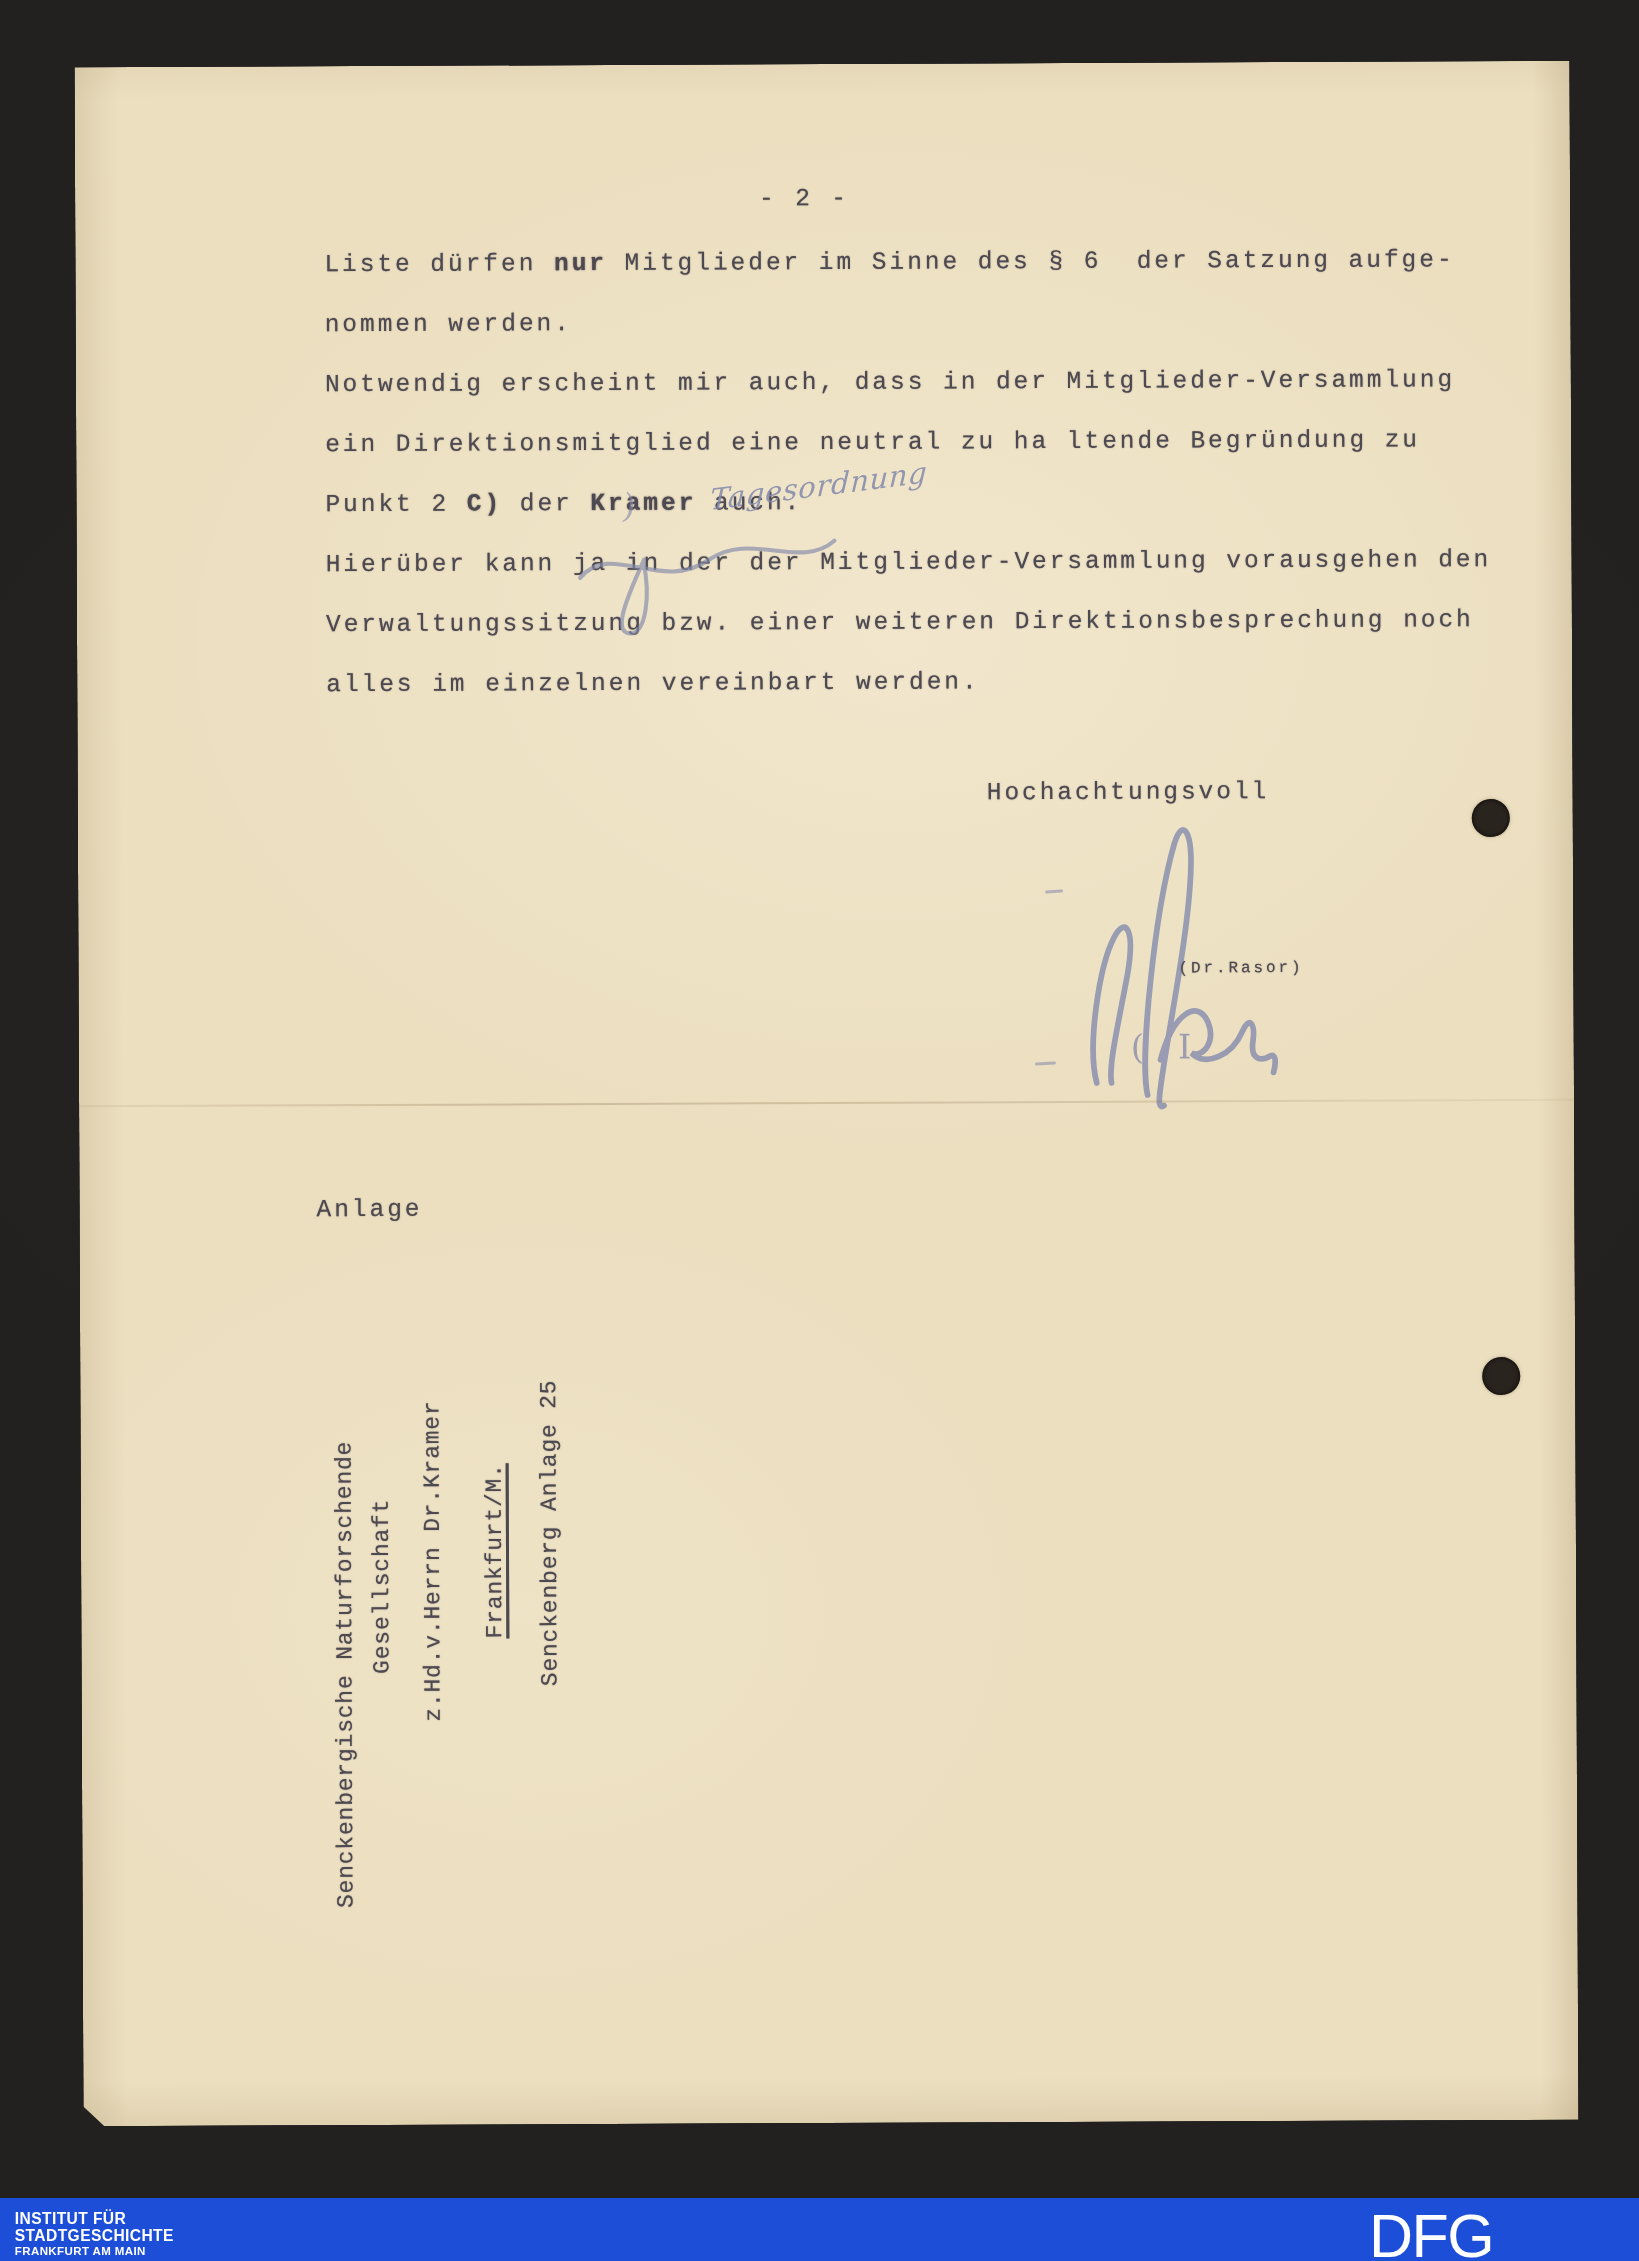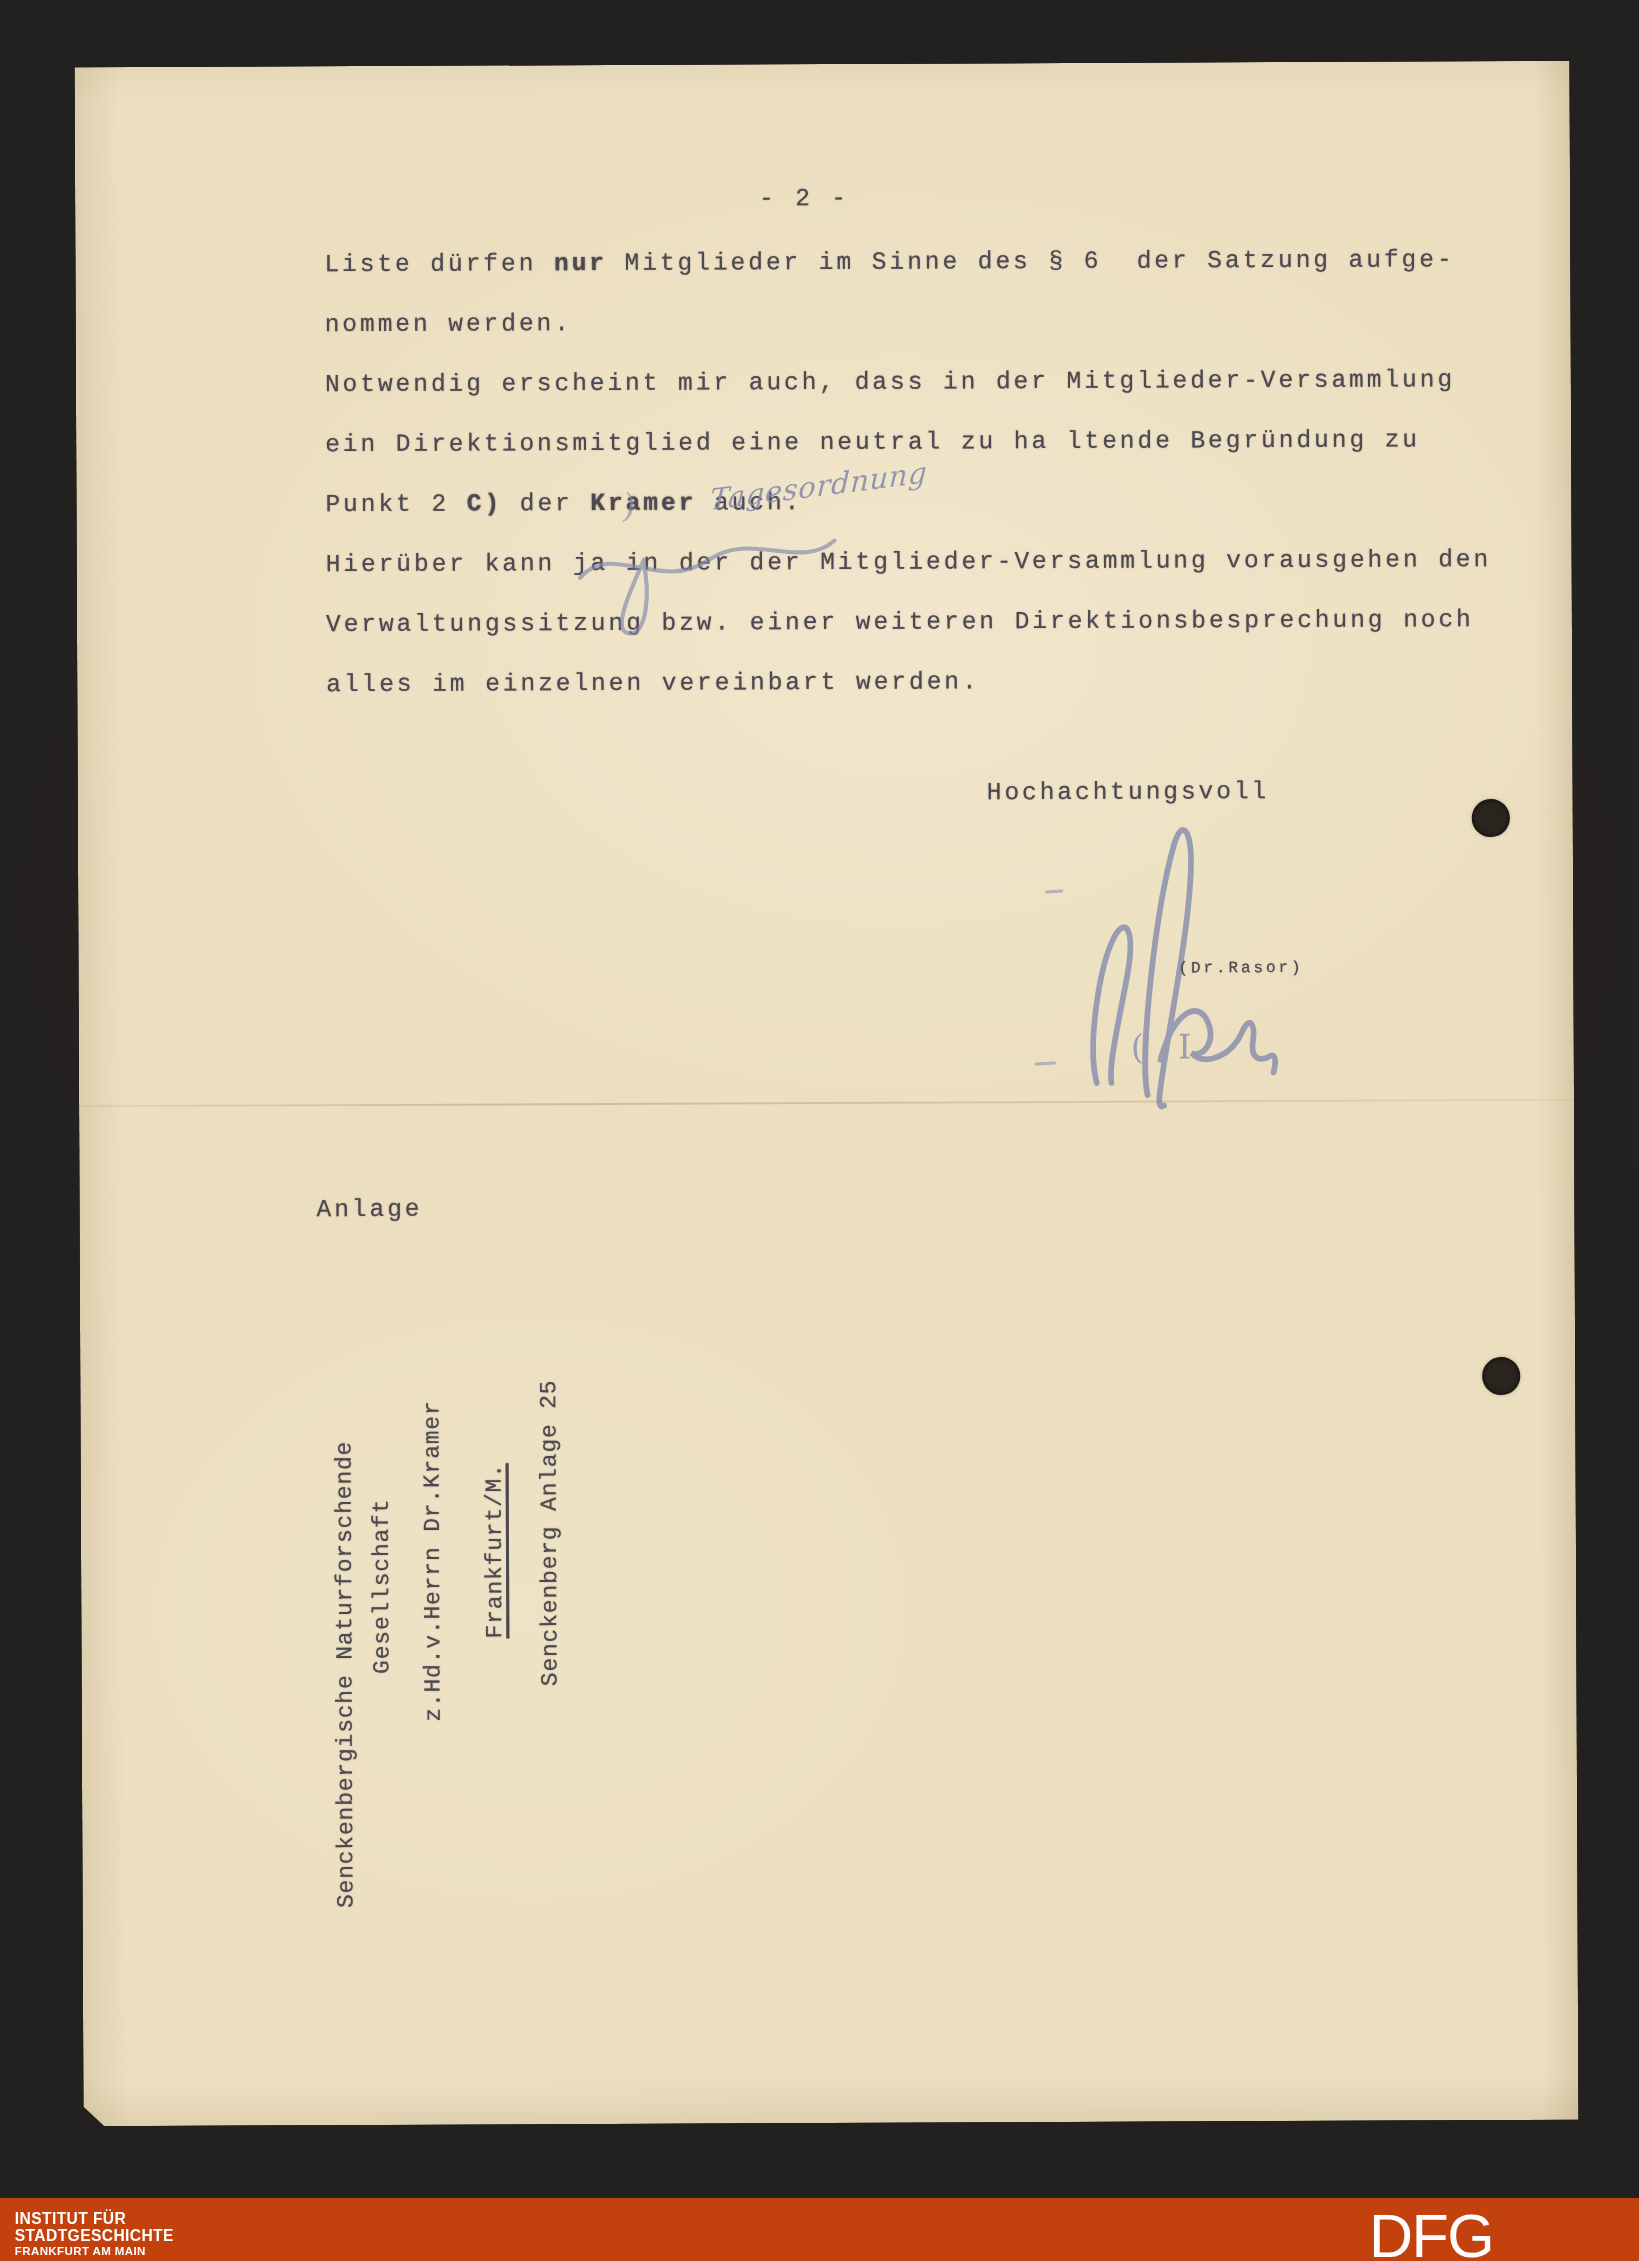--- a/index.html
+++ b/index.html
@@ -68,21 +68,21 @@
   .a1{left:251px;top:1842px;}
   .a2{left:288px;top:1608px;}
   .a3{left:339px;top:1656px;}
   .a4{left:401px;top:1573px;text-decoration:underline;text-decoration-thickness:2.5px;text-underline-offset:4.9px;}
   .a5{left:456px;top:1621px;}
   .sig-svg{position:absolute;left:990px;top:750px;}
   .scrawl-svg{position:absolute;left:487px;top:416px;}
   
   .footer{
     position:absolute;left:0;top:2198px;width:1639px;height:63px;
-    background:#c2410c;
+    background:#1d4ed8;
   }
   .inst{position:absolute;left:14.8px;top:13px;color:#ffffff;line-height:1.08;}
   .inst .l1,.inst .l2{font-weight:bold;font-size:15.6px;letter-spacing:0.4px;}
   .inst .l3{font-size:11.5px;letter-spacing:0.4px;font-weight:bold;}
   .ref{
     position:absolute;left:906px;top:16.4px;transform:translateX(-50%);
     color:#ffffff;font-size:26px;white-space:nowrap;
   }
   .dfg{
     position:absolute;right:146px;top:3.3px;color:#ffffff;

